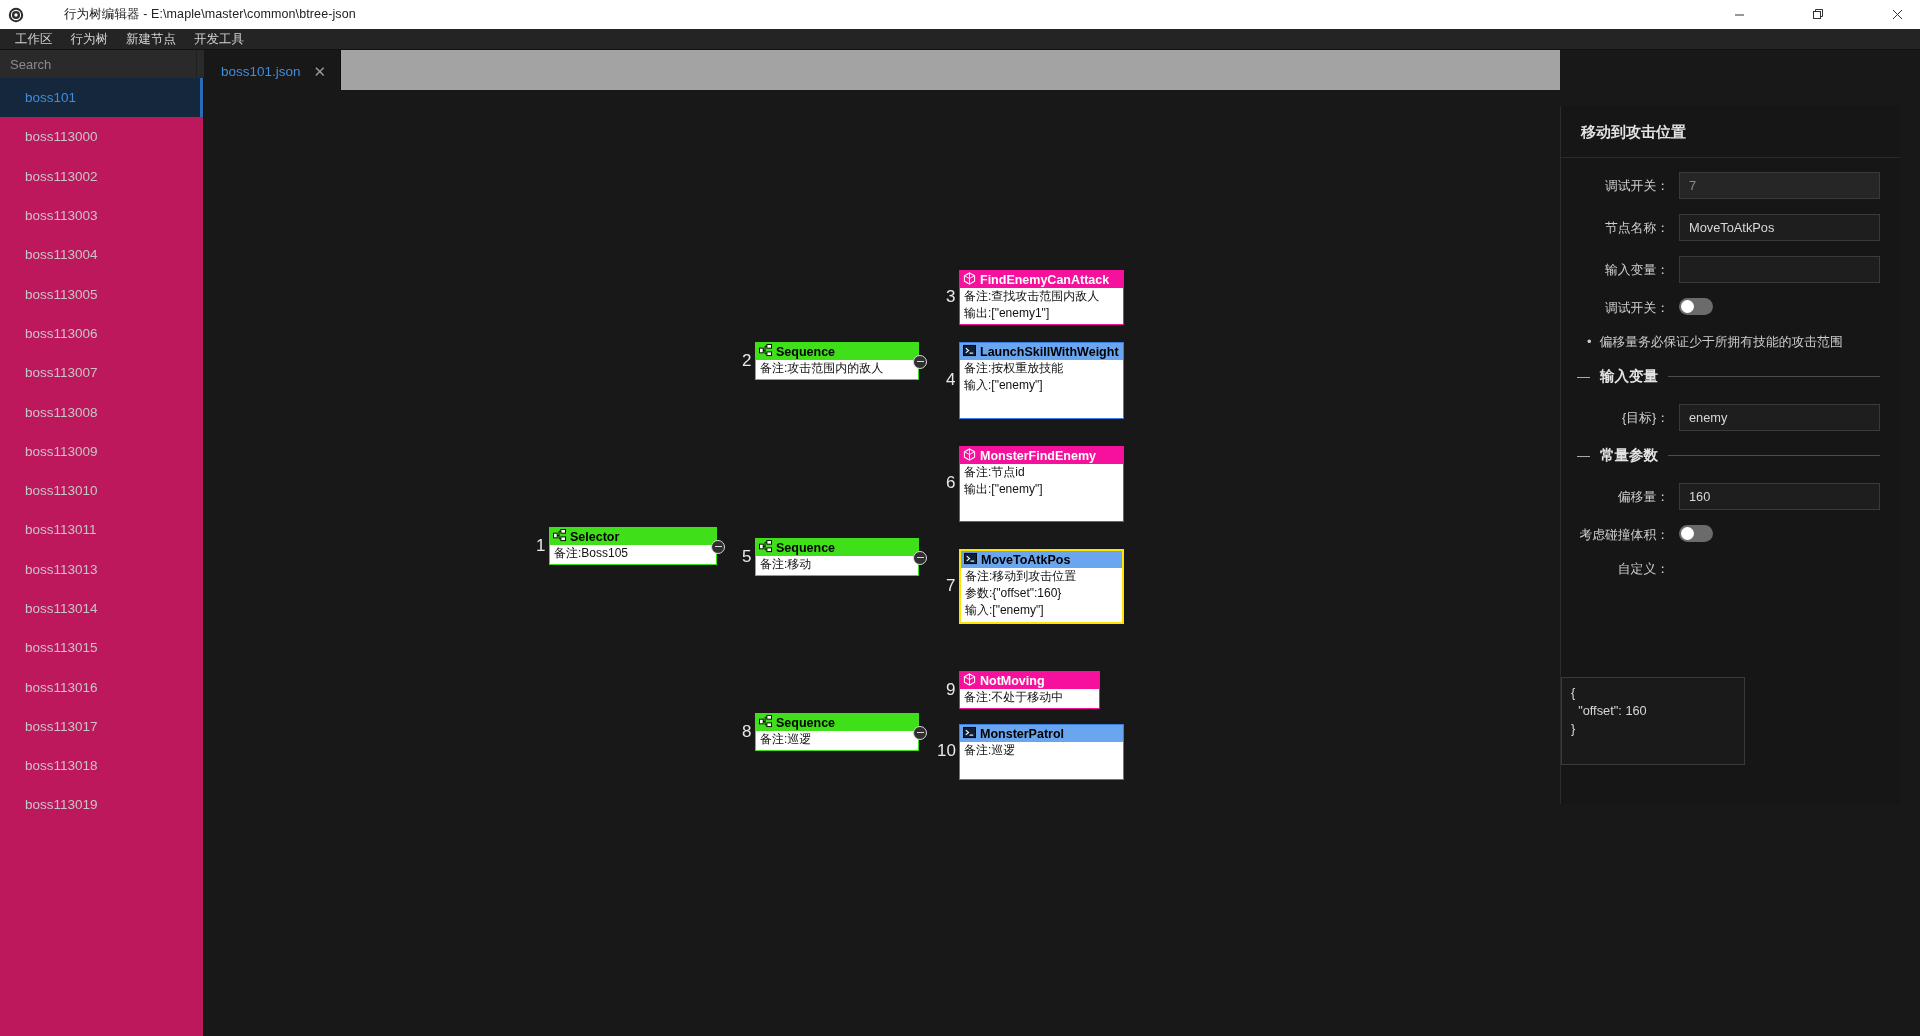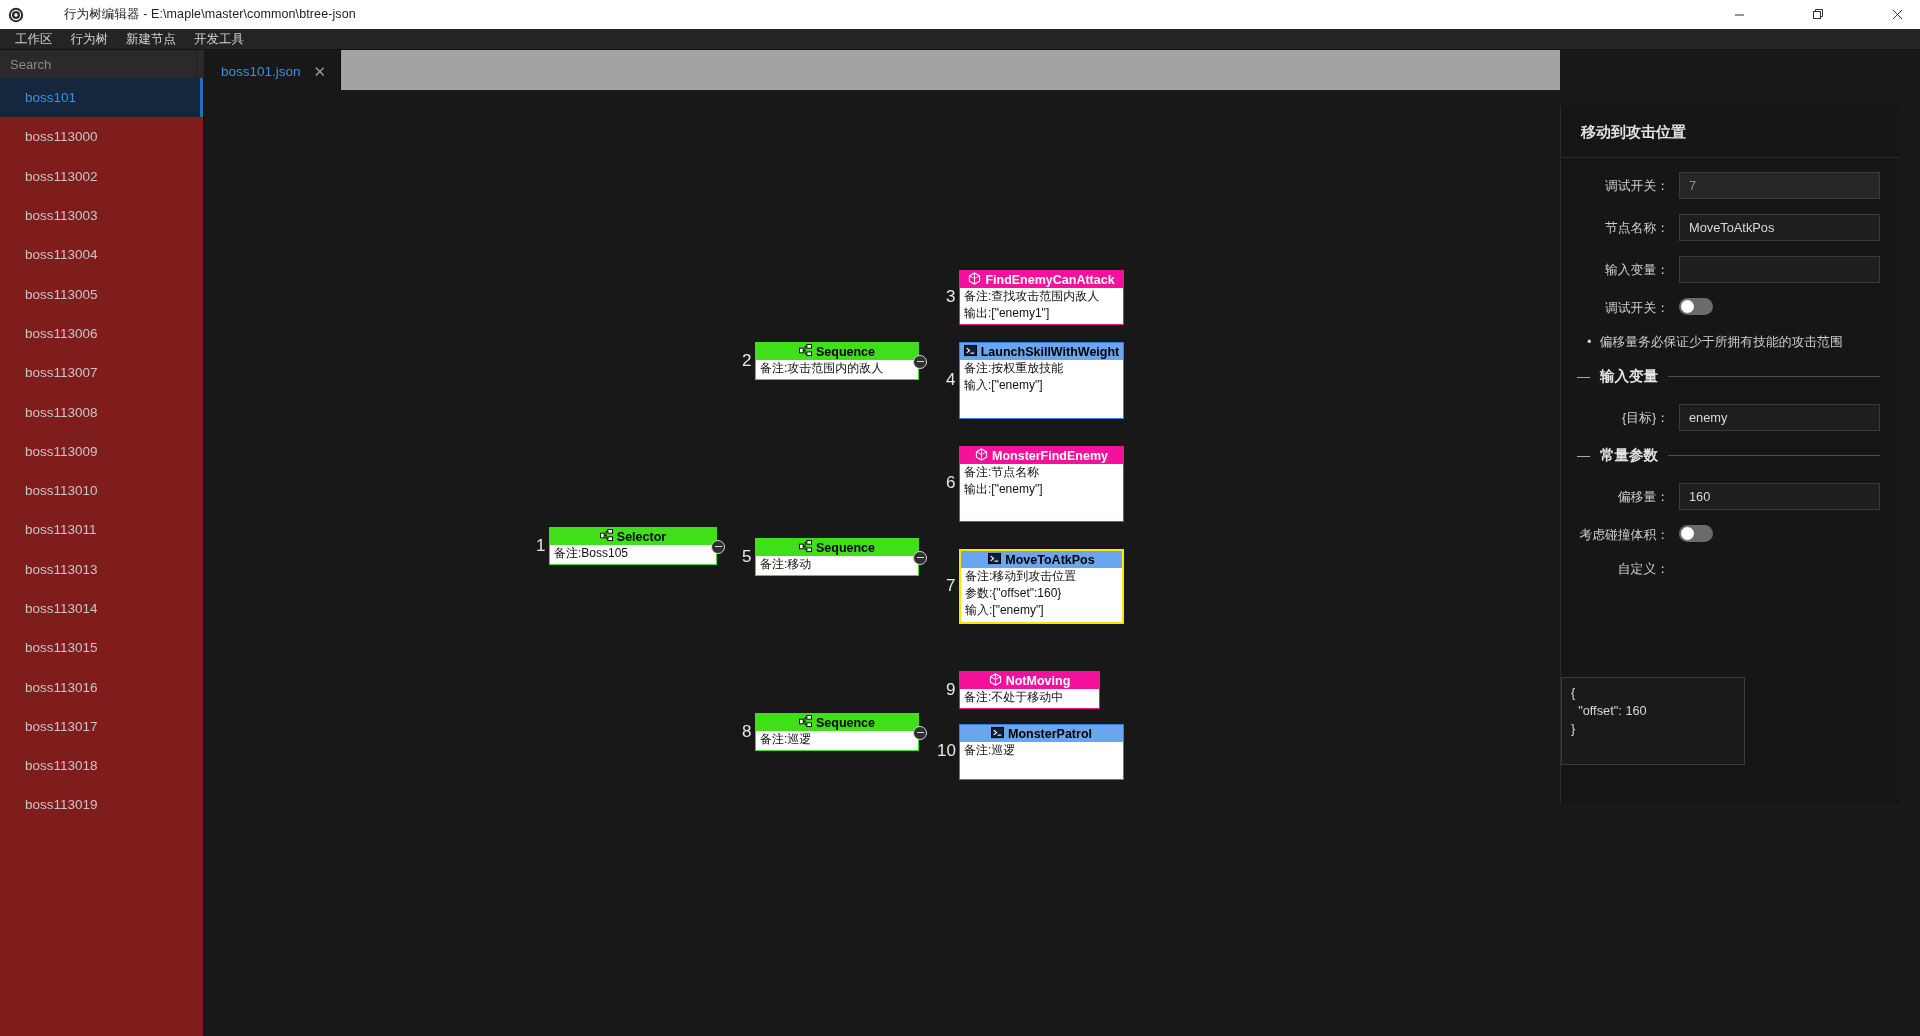--- a/index.html
+++ b/index.html
@@ -31,21 +31,21 @@
   }
   .menu-item {
     color: #d2d2d2; font-size: 12.5px; padding: 2px 9px; white-space: nowrap;
   }
 
   
   .bodyrow { flex: 1 1 auto; display: flex; min-height: 0; background: #181818; }
 
   
   .sidebar {
-    width: 204px; flex: 0 0 204px; background: #7f1d1d; display: flex; flex-direction: column;
+    width: 204px; flex: 0 0 204px; background: #be185d; display: flex; flex-direction: column;
     border-right: 1px solid #0e0e0e; min-height: 0;
   }
   .searchrow { height: 28px; flex: 0 0 28px; display: flex; background: #2a2a2a; }
   .searchrow input {
     flex: 1 1 auto; background: #2a2a2a; border: none; outline: none;
     color: #cfcfcf; font-size: 13px; padding: 0 10px;
     font-family: "Liberation Sans", sans-serif;
   }
   .searchrow input::placeholder { color: #8a8a8a; }
   .searchbtn {
@@ -74,21 +74,21 @@
   .canvaswrap { flex: 1 1 auto; position: relative; background: #181818; overflow: hidden; }
   .canvas { position: absolute; inset: 0; }
 
   
   .node {
     position: absolute; background: #ffffff; border: 1px solid #888;
     display: flex; flex-direction: column; overflow: hidden;
   }
   .node .nhead {
     display: flex; align-items: center; gap: 4px; padding: 1px 3px;
-    font-size: 12.5px; font-weight: bold; color: #000; height: 17px; justify-content: center;
+    font-size: 12.5px; font-weight: bold; color: #000; height: 17px;
   }
   .node .nbody { padding: 1px 4px 3px 4px; display: flex; flex-direction: column; gap: 2px; }
   .node .nline { font-size: 12px; color: #111; white-space: nowrap; line-height: 15px; }
   .node .nico { width: 13px; height: 13px; flex: 0 0 13px; }
 
   .node.composite { border-color: #3fe01a; }
   .node.composite .nhead { background: #3fe01a; }
   .node.condition { border-color: #f5119b; }
   .node.condition .nhead { background: #f5119b; color: #fff; }
   .node.action { border-color: #3b7ddd; }
@@ -367,21 +367,21 @@
             <div class="knob" style="left: 709px; top: 460.5px;"></div>
             <div class="node condition" style="left: 755px; top: 356px; width: 165px; height: 76px;">
               <div class="nhead">
                 <span><svg class="nico" viewBox="0 0 14 14">
                     <path d="M7 1 L12.5 4 V10 L7 13 L1.5 10 V4 Z" fill="none" stroke="#fff" stroke-width="1.1"></path>
                     <path d="M7 1 L7 7 L1.5 4 M7 7 L12.5 4 M7 7 L7 13" fill="none" stroke="#fff" stroke-width="1"></path>
                   </svg></span>
                 <span>MonsterFindEnemy</span>
               </div>
               <div class="nbody">
-                <div class="nline">备注:节点名称</div>
+                <div class="nline">备注:节点id</div>
                 <div class="nline">输出:["enemy"]</div>
               </div>
             </div>
             <div class="nodenum" style="left: 742px; top: 383px;">6</div>
             <div class="node action selected" style="left: 755px; top: 459px; width: 165px; height: 75px;">
               <div class="nhead">
                 <span><svg class="nico" viewBox="0 0 14 14">
                     <rect x="0.5" y="1.5" width="13" height="11" fill="#0e1f38" stroke="#000"></rect>
                     <path d="M3 4.5 L6 7 L3 9.5" fill="none" stroke="#fff" stroke-width="1.2"></path>
                     <line x1="7" y1="9.8" x2="11" y2="9.8" stroke="#fff" stroke-width="1.2"></line>

